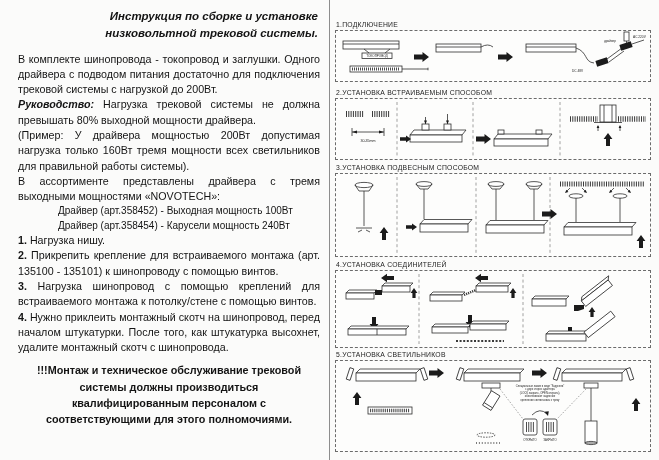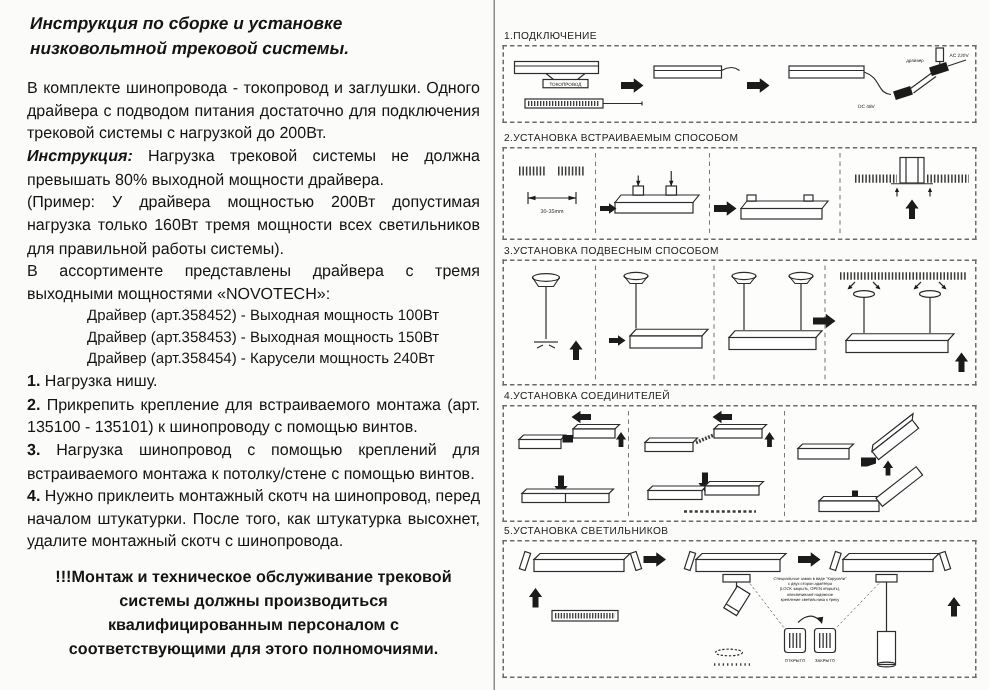--- a/index.html
+++ b/index.html
@@ -1,19 +1,19 @@
 <!DOCTYPE html>
 <html><head>
 <meta charset="utf-8">
 <style>
   html,body{margin:0;padding:0;}
   body{width:659px;height:460px;background:#fbfbfa;font-family:"Liberation Sans",sans-serif;color:#141414;position:relative;overflow:hidden;}
   .left{position:absolute;left:0;top:0;width:328px;height:460px;padding:6px 8px 0 18px;box-sizing:border-box;}
   .divider{position:absolute;left:329px;top:0;height:460px;width:0;border-left:1px solid #8d8d8d;}
-  .title{font-size:11.5px;font-weight:bold;font-style:italic;text-align:left;line-height:1.5;margin:2px 2px 9px 2px;}
+  .title{font-size:11.5px;font-weight:bold;font-style:italic;text-align:right;line-height:1.5;margin:2px 2px 9px 2px;}
   .para{font-size:10.7px;line-height:1.43;text-align:justify;}
   .plain{font-size:10px;line-height:1.43;margin-left:40px;}
   .b{font-weight:bold;}
   .bi{font-weight:bold;font-style:italic;}
   .guide-title{font-size:10.8px;font-weight:bold;text-align:center;line-height:1.45;margin:11px 4px 3px 4px;}
   .warning{font-size:10.8px;font-weight:bold;text-align:center;line-height:1.5;margin-top:7px;padding:0 6px;}
   .right{position:absolute;left:330px;top:0;width:329px;height:460px;}
   .sec{position:absolute;left:5px;width:316px;}
   .sec-h{font-size:6.8px;letter-spacing:.25px;color:#222;margin:0 0 2px 1px;}
   .sec-box{border:1px dashed #6b6b6b;background:#fdfdfc;}
@@ -25,26 +25,25 @@
   .dash{stroke:#7a7a7a;stroke-width:.7;stroke-dasharray:3,2.6;fill:none;}
   .lead{stroke:#555;stroke-width:.5;stroke-dasharray:1.6,1.6;fill:none;}
   text{fill:#1d1d1d;font-family:"Liberation Sans",sans-serif;}
 </style>
 </head>
 <body>
 
 <div class="left">
   <div class="title">Инструкция по сборке и установке низковольтной трековой системы.</div>
   <div class="para">В комплекте шинопровода - токопровод и заглушки. Одного драйвера с подводом питания достаточно для подключения трековой системы с нагрузкой до 200Вт.</div>
-  <div class="para"><span class="bi">Инструкция:</span><span> Нагрузка трековой системы не должна превышать 80% выходной мощности драйвера.</span></div>
+  <div class="para"><span class="bi">Руководство:</span><span> Нагрузка трековой системы не должна превышать 80% выходной мощности драйвера.</span></div>
   <div class="para">(Пример: У драйвера мощностью 200Вт допустимая нагрузка только 160Вт тремя мощности всех светильников для правильной работы системы).</div>
   <div class="para">В ассортименте представлены драйвера с тремя выходными мощностями «NOVOTECH»:</div>
   <div>
     <div class="plain">Драйвер (арт.358452) - Выходная мощность 100Вт</div>
-    <div class="plain">Драйвер (арт.358453) - Выходная мощность 150Вт</div>
     <div class="plain">Драйвер (арт.358454) - Карусели мощность 240Вт</div>
   </div>
   <div class="para"><span class="b">1.</span><span> Нагрузка нишу.</span></div>
   <div class="para"><span class="b">2.</span><span> Прикрепить крепление для встраиваемого монтажа (арт. 135100 - 135101) к шинопроводу с помощью винтов.</span></div>
   <div class="para"><span class="b">3.</span><span> Нагрузка шинопровод с помощью креплений для встраиваемого монтажа к потолку/стене с помощью винтов.</span></div>
   <div class="para"><span class="b">4.</span><span> Нужно приклеить монтажный скотч на шинопровод, перед началом штукатурки. После того, как штукатурка высохнет, удалите монтажный скотч с шинопровода.</span></div>
   <div class="warning">!!!Монтаж и техническое обслуживание трековой системы должны производиться квалифицированным персоналом с соответствующими для этого полномочиями.</div>
 </div>
 
 <div class="divider"></div>

